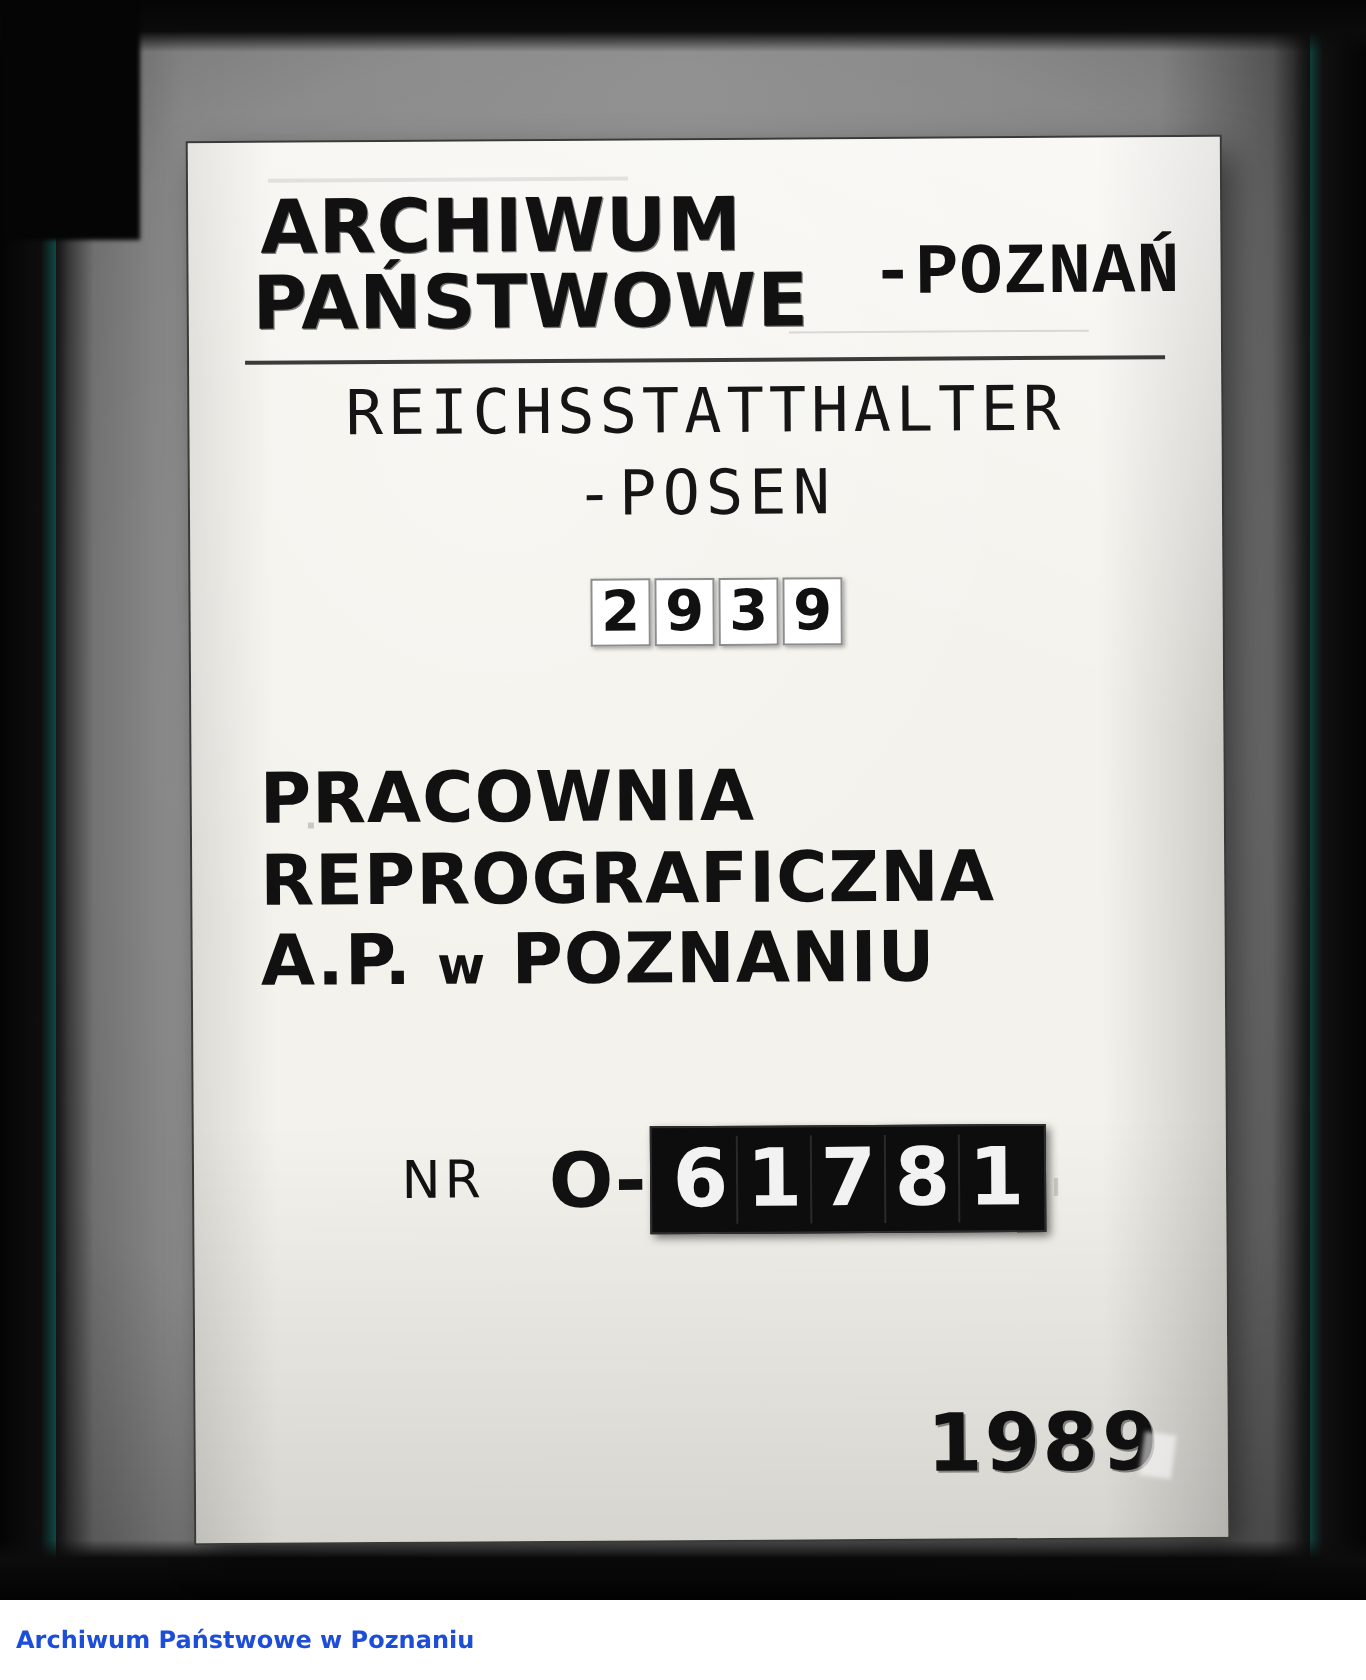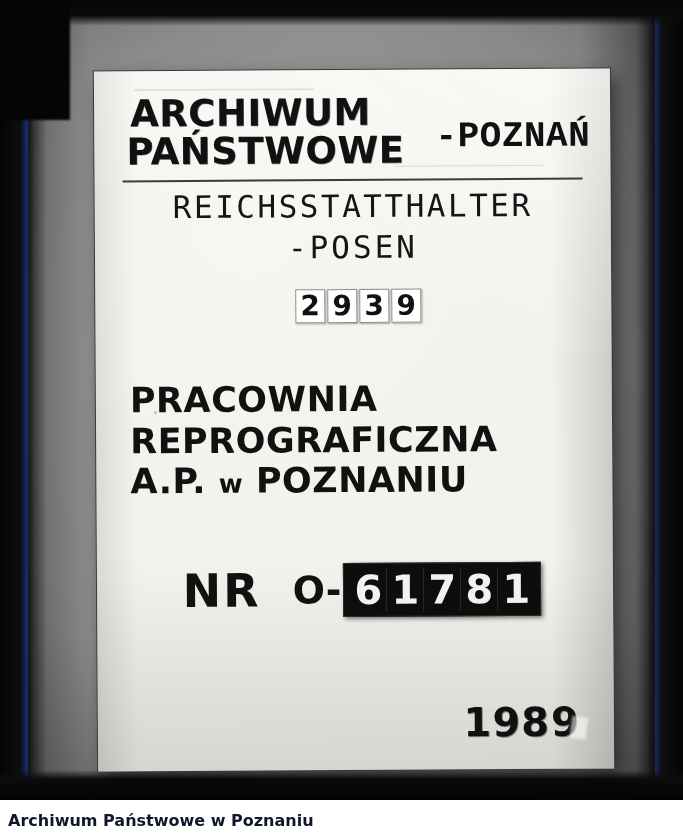--- a/index.html
+++ b/index.html
@@ -12,21 +12,21 @@
     height: 840px;
     overflow: hidden;
     font-family: "Liberation Sans", sans-serif;
   }
 
   
   .scan {
     position: relative;
     width: 683px;
     height: 800px;
-    background: #1d4ed8;
+    background: #0f766e;
     overflow: hidden;
   }
 
   
   .plate {
     position: absolute;
     left: 28px;
     top: 6px;
     width: 627px;
     height: 790px;
@@ -206,22 +206,22 @@
   
   .nr-row {
     margin-top: 62px;
     display: flex;
     align-items: center;
     justify-content: center;
     padding-left: 14px;
   }
   .nr-label {
     font-family: "DejaVu Sans", sans-serif;
-    font-weight: bold;
-    font-size: 46px;
+    font-weight: normal;
+    font-size: 26px;
     letter-spacing: 2px;
     margin-right: 32px;
   }
   .nr-prefix {
     font-family: "DejaVu Sans", sans-serif;
     font-weight: bold;
     font-size: 38px;
     letter-spacing: 0px;
     margin-right: 2px;
   }
@@ -285,23 +285,23 @@
     width: 683px;
     height: 40px;
     background: #ffffff;
     display: flex;
     align-items: center;
     box-sizing: border-box;
     padding-left: 8px;
   }
   .caption span {
     font-family: "DejaVu Sans", sans-serif;
-    font-size: 16px;
-    font-weight: bold;
-    color: #0f172a;
+    font-size: 12px;
+    font-weight: bold;
+    color: #1d4ed8;
   }
 </style>
 </head>
 <body>
 
 <div class="scan">
 
   <div class="plate"></div>
   <div class="edge-left"></div>
   <div class="edge-right"></div>

